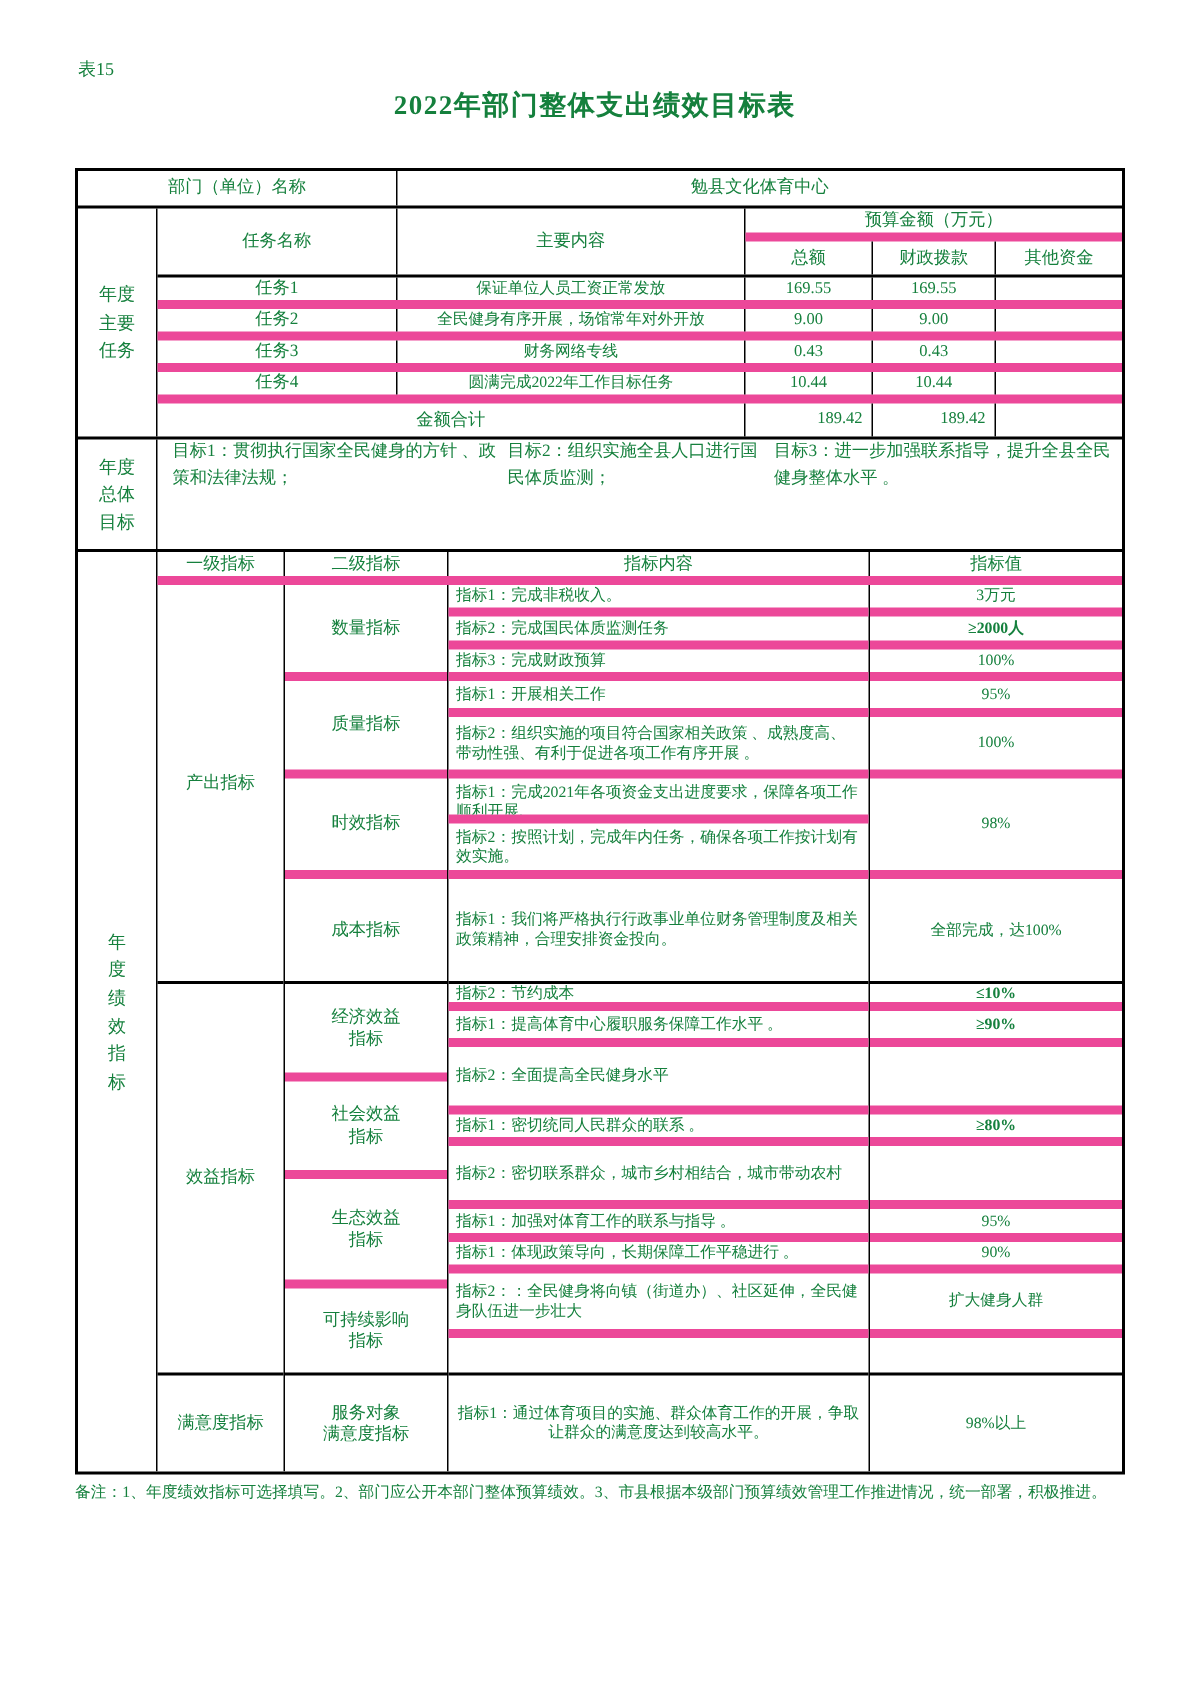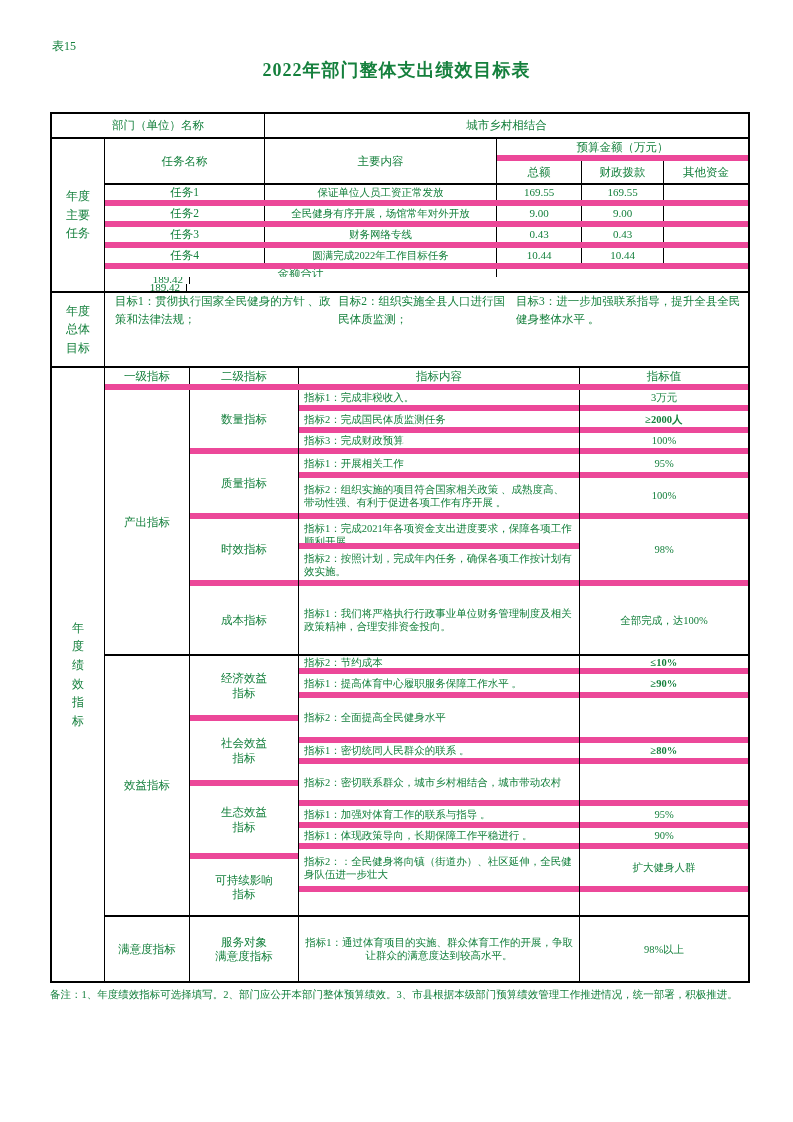--- a/index.html
+++ b/index.html
@@ -37,21 +37,21 @@
 
 <div class="doc">
 
   <div class="tag">表15</div>
   <div class="title">2022年部门整体支出绩效目标表</div>
 
   <div class="table">
 
     <div class="row bb2" style="height:25px;">
       <div class="c br w213">部门（单位）名称</div>
-      <div class="c flex1">城市乡村相结合</div>
+      <div class="c flex1">勉县文化体育中心</div>
     </div>
 
     <div class="row bb2">
       <div class="c br w53 pre vlabel">年度
 主要
 任务</div>
       <div class="col flex1">
         <div class="row bb2" style="height:46px;">
           <div class="c br w160">任务名称</div>
           <div class="c br w232">主要内容</div>
@@ -87,21 +87,21 @@
           <div class="c flex1 num"></div>
         </div>
         <div class="row bb" style="height:21px;">
           <div class="c br w160">任务4</div>
           <div class="c br w232 sm">圆满完成2022年工作目标任务</div>
           <div class="c br w85 num">10.44</div>
           <div class="c br w82 num">10.44</div>
           <div class="c flex1 num"></div>
         </div>
 
-        <div class="row" style="height:22px;flex-direction:column;">
+        <div class="row" style="height:22px;">
           <div class="c br w392">金额合计</div>
           <div class="c br w85 num right">189.42</div>
           <div class="c br w82 num right">189.42</div>
           <div class="c flex1 num"></div>
         </div>
       </div>
     </div>
 
     <div class="row bb2" style="height:75px;">
       <div class="c br w53 pre vlabel">年度

